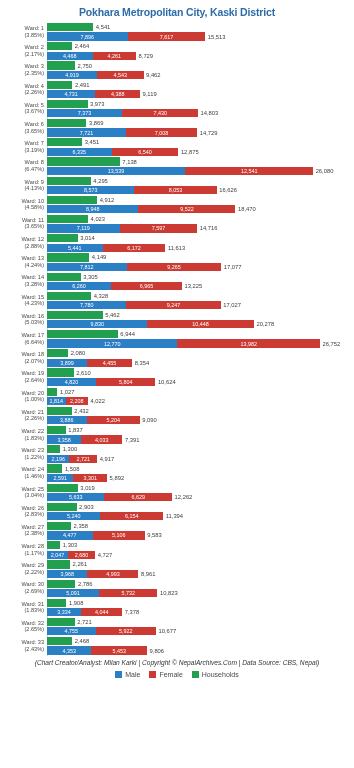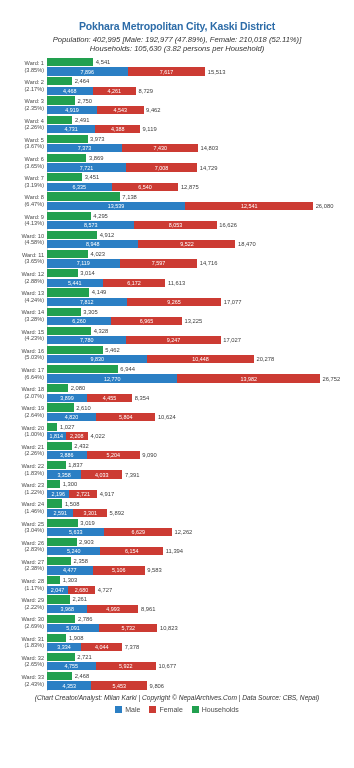--- a/index.html
+++ b/index.html
@@ -9,21 +9,21 @@
     background: #ffffff;
     font-family: "Liberation Sans", sans-serif;
     overflow: hidden;
   }
   .chart-wrap {
     width: 354px; height: 768px;
     position: relative;
     background: #ffffff;
     padding: 0;
   }
-  .title-block { text-align: center; padding-top: 20px; }
+  .title-block { text-align: center; padding-top: 6px; }
   .title-line {
     color: #2d6ca8;
     font-weight: bold;
     font-size: 10.5px;
     line-height: 12.5px;
     letter-spacing: -0.15px;
   }
   .subtitle-block { text-align: center; margin-top: 2px; }
   .subtitle-line {
     color: #333333;
@@ -123,24 +123,20 @@
 </style>
 </head>
 <body>
 
 <div class="chart-wrap">
 
   <div class="title-block">
     <div class="title-line">Pokhara Metropolitan City, Kaski District</div>
   </div>
 
-  <div class="subtitle-block">
-    <div class="subtitle-line">Population: 402,995 [Male: 192,977 (47.89%), Female: 210,018 (52.11%)]</div>
-    <div class="subtitle-line">Households: 105,630 (3.82 persons per Household)</div>
-  </div>
 
   <div class="plot" id="plot-area">
     <div class="axis-line"></div>
     <div id="rows-host">
         <div class="row">
           <div class="row-label">
             <span class="lbl-ward">Ward: 1</span>
             <span class="lbl-pct">(3.85%)</span>
           </div>
           <div class="bars">

